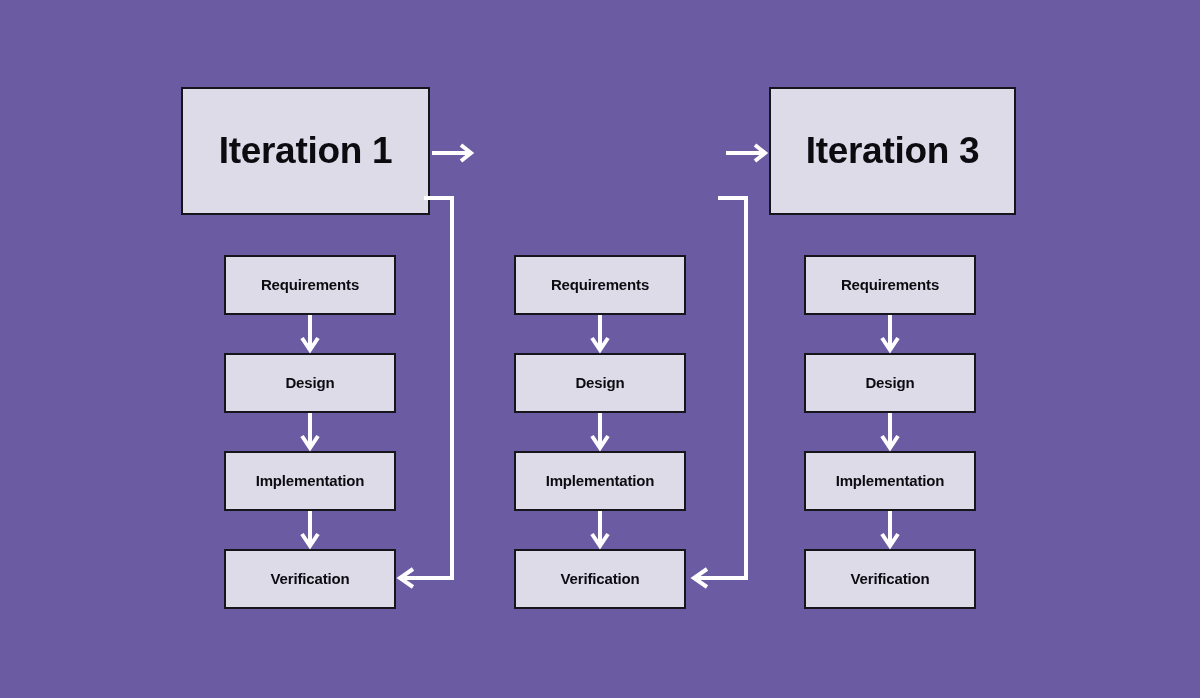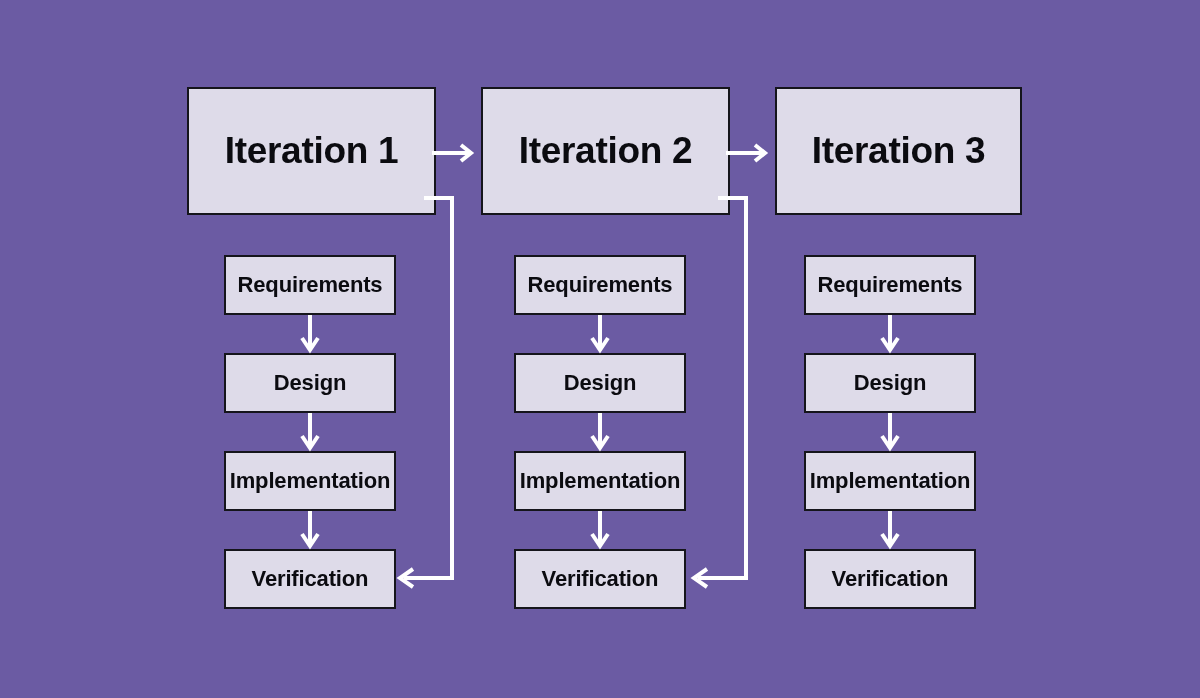--- a/index.html
+++ b/index.html
@@ -30,24 +30,23 @@
     align-items: center;
     justify-content: center;
     color: #0b0b10;
     text-align: center;
     line-height: 1.1;
   }
   .iter-box {
     font-size: 37px;
     font-weight: 700;
     letter-spacing: -0.3px;
-    margin-left: 6px;
   }
   .stage-box {
-    font-size: 22px;
+    font-size: 15px;
     font-weight: 700;
     letter-spacing: -0.15px;
   }
   svg.overlay {
     position: absolute;
     left: 0;
     top: 0;
     width: 1200px;
     height: 698px;
     pointer-events: none;
@@ -55,23 +54,20 @@
 </style>
 </head>
 <body>
 
 <div id="canvas">
 
   <div class="box iter-box" style="left:181px; top:87px; width:249px; height:128px;">
     <span>Iteration 1</span>
   </div>
 
-  <div class="box iter-box" style="left:475px; top:87px; width:249px; height:128px;">
-    <span>Iteration 2</span>
-  </div>
 
   <div class="box iter-box" style="left:769px; top:87px; width:247px; height:128px;">
     <span>Iteration 3</span>
   </div>
 
   <div class="box stage-box" style="left:224px; top:255px; width:172px; height:60px;">
     <span>Requirements</span>
   </div>
   <div class="box stage-box" style="left:224px; top:353px; width:172px; height:60px;">
     <span>Design</span>

